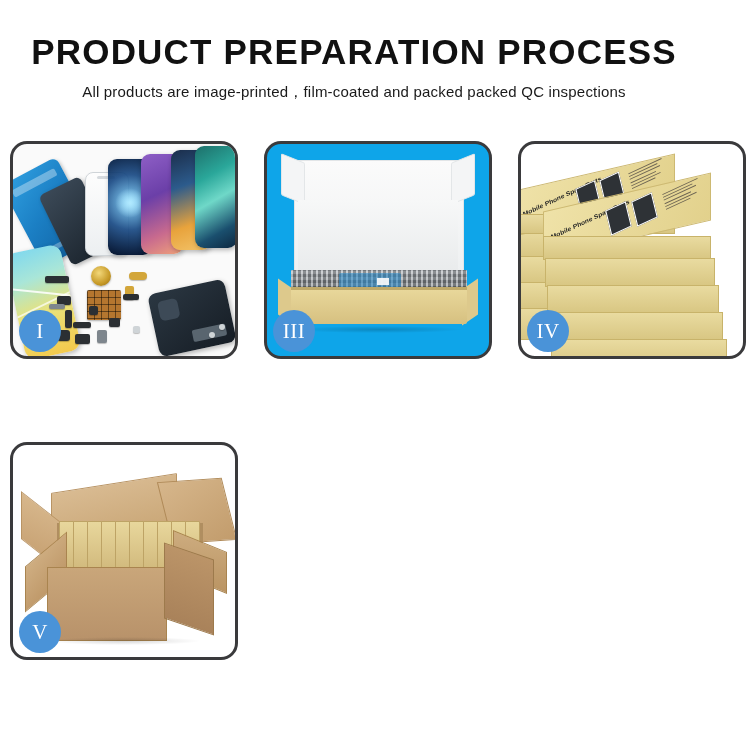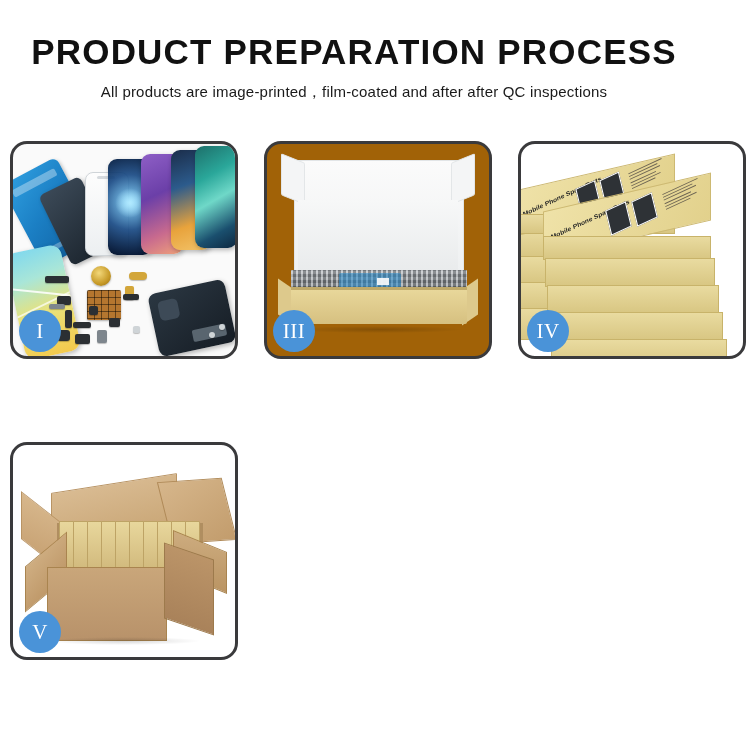--- a/index.html
+++ b/index.html
@@ -191,21 +191,21 @@
       radial-gradient(circle at 30% 28%, rgba(255,255,255,.5) 0%, rgba(255,255,255,0) 26%);
     background-size:15.5px 15.5px;
   }
   .bagseal{
     position:absolute;left:0;right:0;height:11px;
     background:linear-gradient(180deg,#f7f9fa,#e8edf0);
   }
   .bagseal.top{top:0;} .bagseal.bot{bottom:0;}
 
   
-  .p3{background:#a16207;}
+  .p3{background:#0ea5e9;}
   .m-lidback{
     position:absolute;left:27px;top:16px;width:168px;height:112px;
     background:linear-gradient(180deg,#fbfbfb,#eef0f1);
     border:1px solid #e2e5e7;border-radius:2px;
   }
   .m-lidL{
     position:absolute;left:14px;top:14px;width:22px;height:40px;
     background:#f4f5f6;border:1px solid #e3e6e8;
     transform:skewY(22deg);border-radius:2px;
   }
@@ -385,21 +385,21 @@
     background:radial-gradient(ellipse at center, rgba(0,0,0,.15), rgba(0,0,0,0) 72%);
   }
 </style>
 </head>
 <body>
 
 <div class="page">
 
   <div class="header">
     <div class="title">PRODUCT PREPARATION PROCESS</div>
-    <div class="subtitle">All products are image-printed，film-coated and after after QC inspections</div>
+    <div class="subtitle">All products are image-printed，film-coated and packed packed QC inspections</div>
   </div>
 
   <div class="grid">
 
     <div class="panel p1">
       <div class="scene">
         <div class="lcd-blue"></div>
         <div class="lcd-dark"></div>
         <div class="glass"></div>
         <div class="ph ph-a"></div>

